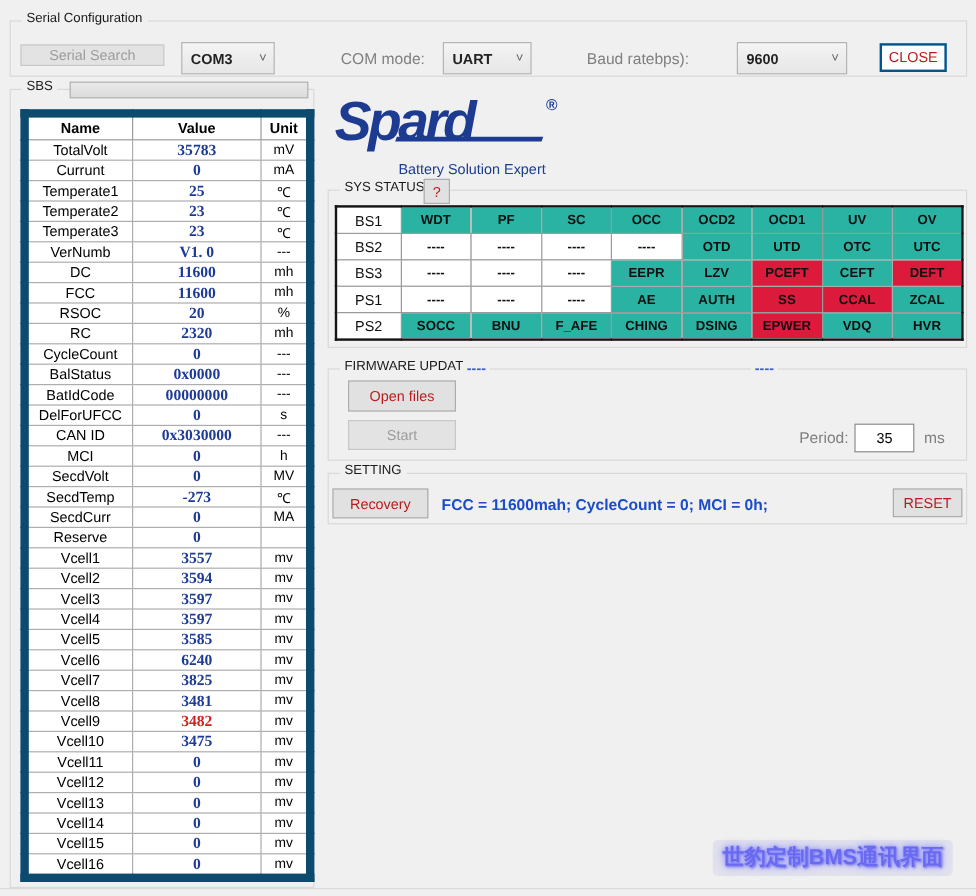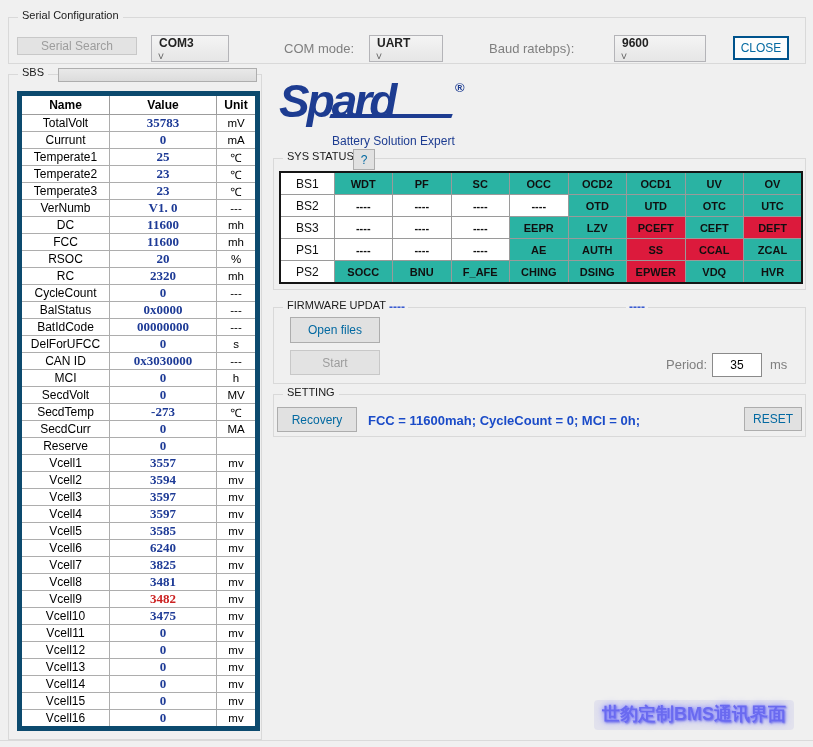--- a/index.html
+++ b/index.html
@@ -4,37 +4,37 @@
 <style>
   html,body{margin:0;padding:0;}
   body{width:813px;height:747px;background:#f0f0f0;font-family:"Liberation Sans",sans-serif;position:relative;overflow:hidden;}
   .app{position:absolute;inset:0;background:#f0f0f0;}
 
   
   .groupbox{position:absolute;border:1px solid #d9d9d9;}
   .gb-title{position:absolute;top:-9px;left:9px;background:#f0f0f0;padding:0 4px;font-size:11px;color:#1a1a1a;white-space:nowrap;}
 
   
-  .btn{position:absolute;background:#e1e1e1;border:1px solid #adadad;font-size:12px;color:#0369a1;
+  .btn{position:absolute;background:#e1e1e1;border:1px solid #adadad;font-size:12px;color:#b91c1c;
        font-family:"Liberation Sans",sans-serif;display:flex;align-items:center;justify-content:center;cursor:pointer;}
   .btn.disabled{color:#9d9d9d;background:#e3e3e3;border-color:#c8c8c8;cursor:default;}
   .btn.focusblue{border:2px solid #00538c;background:#fdfdfd;}
 
   
-  .combo{position:absolute;background:linear-gradient(#f4f4f4,#e6e6e6);border:1px solid #b4b4b8;display:flex;align-items:flex-start;flex-direction:column;}
+  .combo{position:absolute;background:linear-gradient(#f4f4f4,#e6e6e6);border:1px solid #b4b4b8;display:flex;align-items:center;}
   .combo .ctext{flex:1;padding-left:7px;font-size:12px;font-weight:bold;color:#222;}
   .combo .carrow{width:18px;text-align:center;color:#666;font-size:11px;}
 
   .glabel{position:absolute;font-size:13px;color:#7f7f7f;white-space:nowrap;}
 
   
   #sbs-table{position:absolute;left:8px;top:16px;border-collapse:collapse;table-layout:fixed;width:238px;background:#fff;}
   #sbs-table th{border:1px solid #9c9c9c;font-size:12px;font-weight:bold;color:#000;height:18px;padding:0;}
   #sbs-table td{border:1px solid #adadad;text-align:center;padding:0;height:15.1px;font-size:12px;color:#000;overflow:hidden;}
-  #sbs-table{border:5px solid #0c4a6e;}
+  #sbs-table{border:7px solid #0c4a6e;}
   #sbs-table td.c-value{font-family:"Liberation Serif",serif;font-weight:bold;font-size:13px;color:var(--value-color);}
   #sbs-table td.c-unit{font-size:11.5px;}
 
   .progressbar{position:absolute;background:linear-gradient(#e9e9e9,#dcdcdc);border:1px solid #aeaeae;}
 
   
   .logo{position:absolute;left:279px;top:78px;width:200px;height:60px;}
   .logo .brand{position:absolute;left:0;top:-4px;font-size:46px;font-weight:800;font-style:italic;
     color:var(--brand-navy);letter-spacing:-3px;font-family:"Liberation Sans",sans-serif;}
   .logo .reg{position:absolute;left:176px;top:2px;font-size:13px;color:var(--brand-navy);font-weight:bold;}

